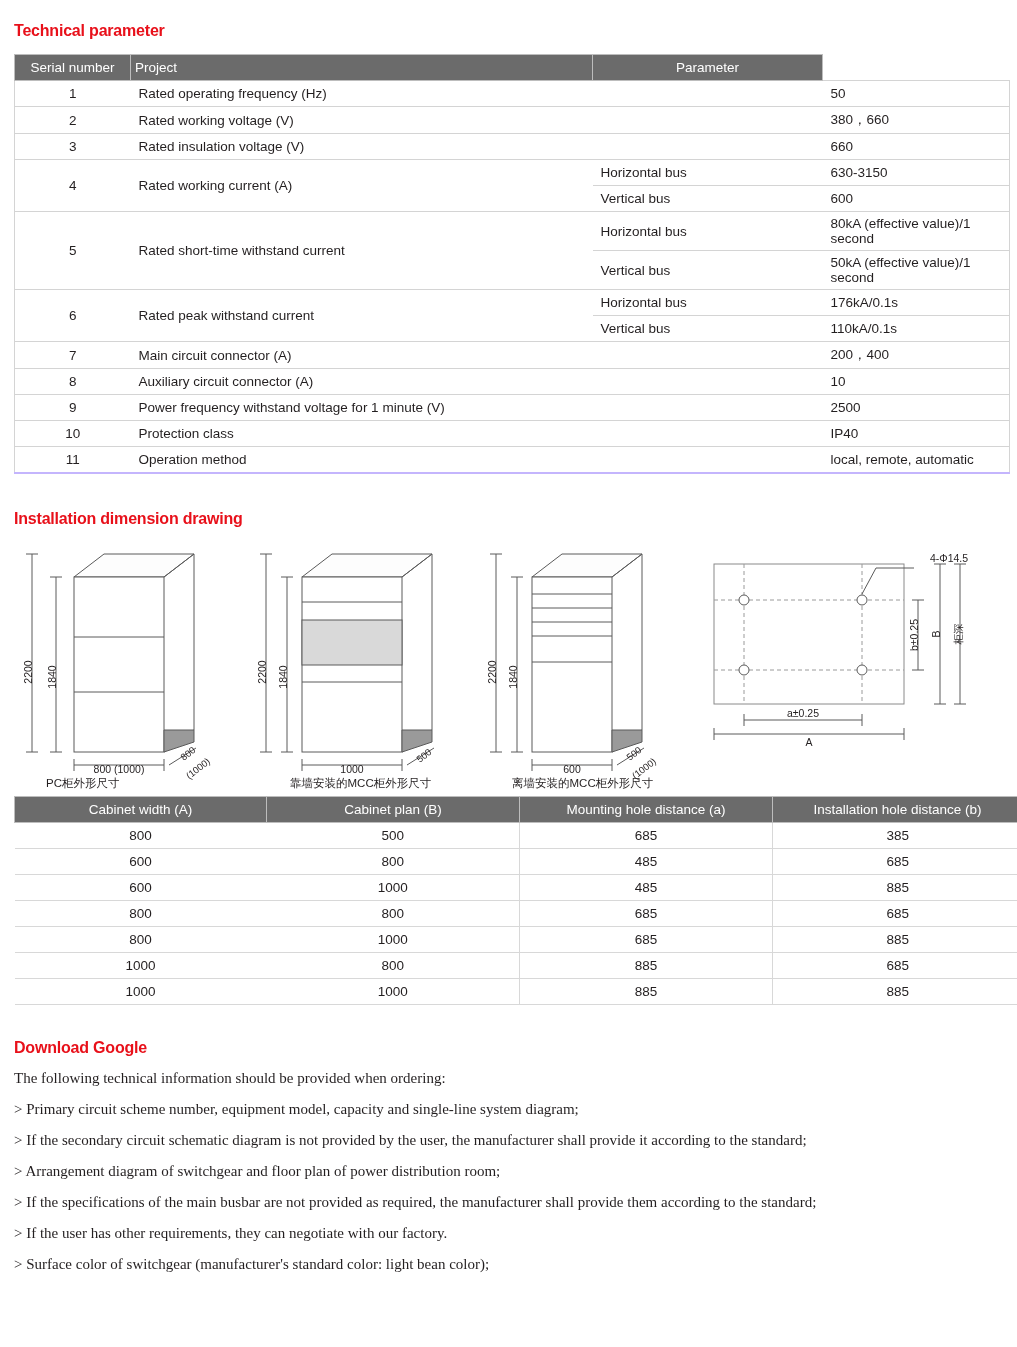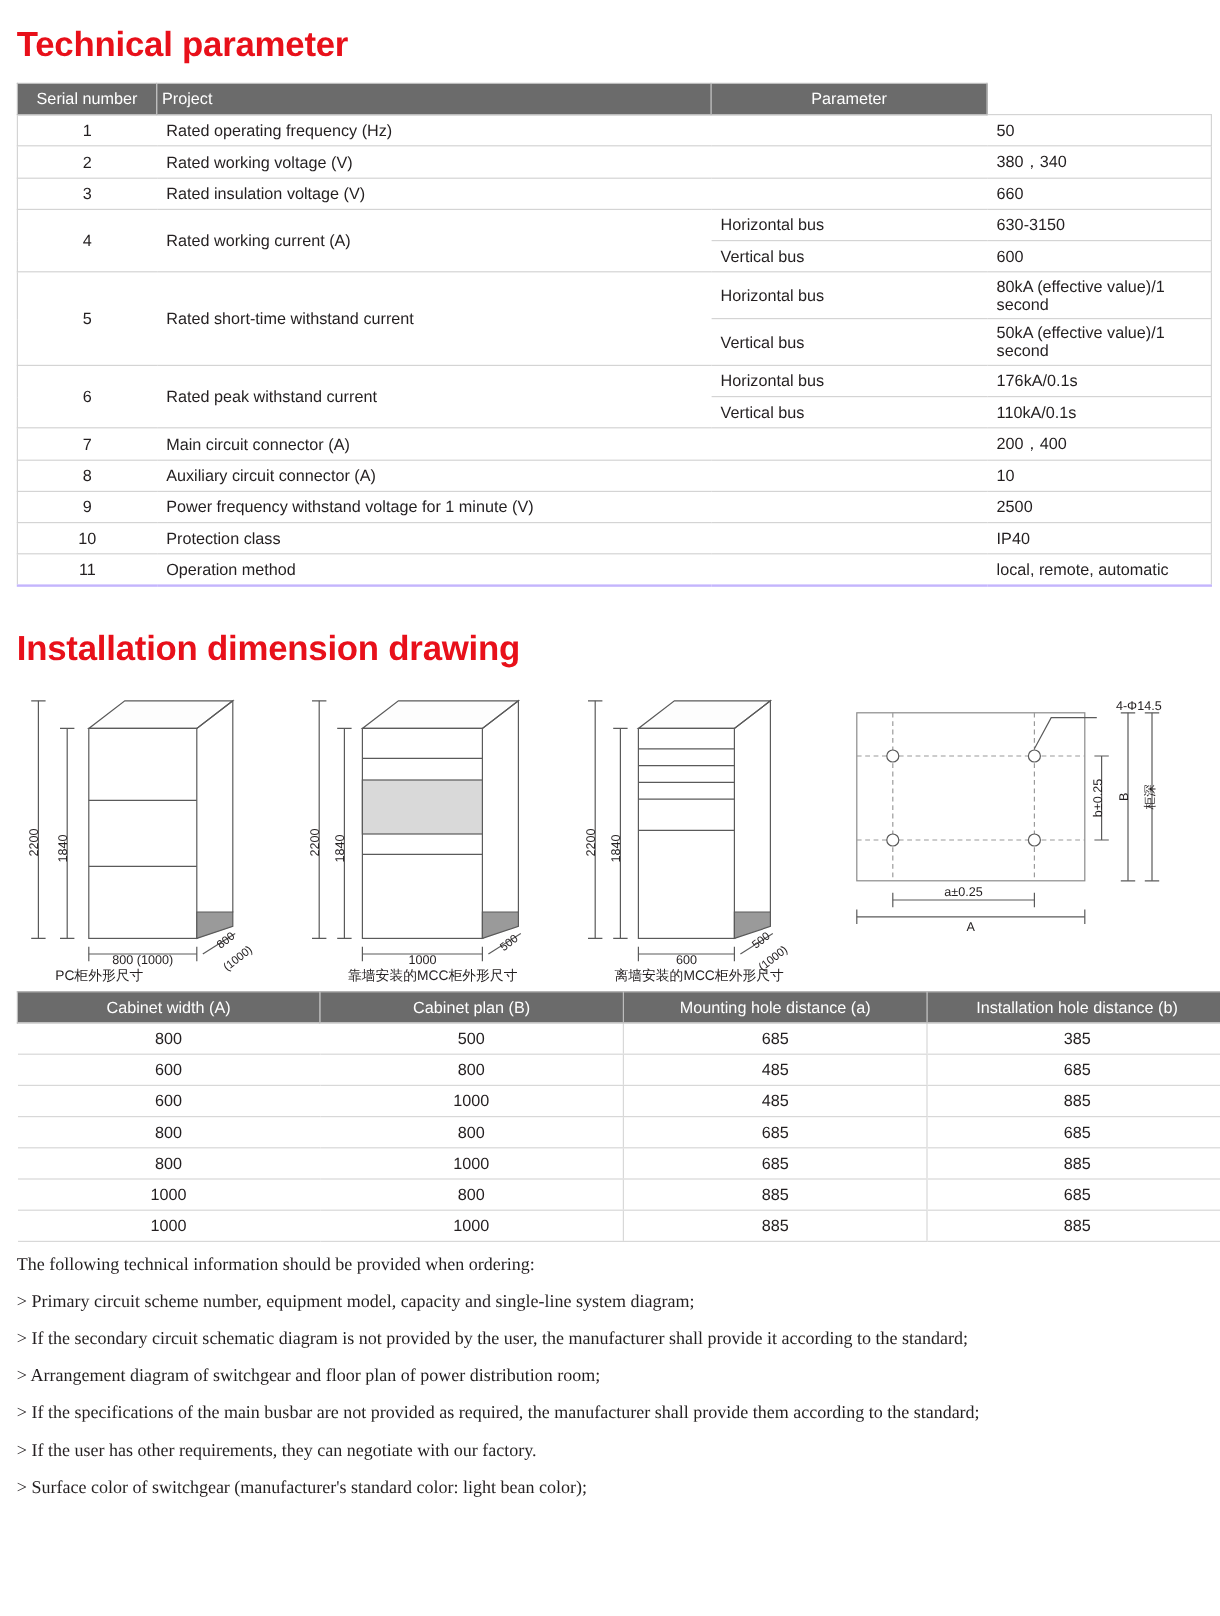--- a/index.html
+++ b/index.html
@@ -11,21 +11,21 @@
     width: 1017px;
     min-height: 1347px;
     font-family: "Liberation Sans", sans-serif;
     color: #231f20;
     position: relative;
   }
   .page { padding: 22px 10px 10px 10px; }
 
   h1.section-title {
     color: #e8101a;
-    font-size: 29px;
+    font-size: 16px;
     font-weight: bold;
     margin: 0 0 14px 4px;
     letter-spacing: -0.2px;
   }
   h1.section-title.second { margin-top: 36px; }
   h1.section-title.third { margin-top: 34px; }
 
   
   table.tp {
     border-collapse: collapse;
@@ -121,21 +121,21 @@
     </thead>
     <tbody>
       <tr>
         <td class="sn">1</td>
         <td class="proj-wide" colspan="2">Rated operating frequency (Hz)</td>
         <td class="param">50</td>
       </tr>
       <tr>
         <td class="sn">2</td>
         <td class="proj-wide" colspan="2">Rated working voltage (V)</td>
-        <td class="param">380，340</td>
+        <td class="param">380，660</td>
       </tr>
       <tr>
         <td class="sn">3</td>
         <td class="proj-wide" colspan="2">Rated insulation voltage (V)</td>
         <td class="param">660</td>
       </tr>
 
       <tr>
         <td class="sn" rowspan="2">4</td>
         <td class="proj" rowspan="2">Rated working current (A)</td>
@@ -391,20 +391,21 @@
       </tr>
       <tr>
         <td>1000</td>
         <td>1000</td>
         <td>885</td>
         <td>885</td>
       </tr>
     </tbody>
   </table>
 
+  <h1 class="section-title third">Download Google</h1>
 
   <div class="notes">
     <p>The following technical information should be provided when ordering:</p>
     <p>&gt; Primary circuit scheme number, equipment model, capacity and single-line system diagram;</p>
     <p>&gt; If the secondary circuit schematic diagram is not provided by the user, the manufacturer shall provide it according to the standard;</p>
     <p>&gt; Arrangement diagram of switchgear and floor plan of power distribution room;</p>
     <p>&gt; If the specifications of the main busbar are not provided as required, the manufacturer shall provide them according to the standard;</p>
     <p>&gt; If the user has other requirements, they can negotiate with our factory.</p>
     <p>&gt; Surface color of switchgear (manufacturer's standard color: light bean color);</p>
   </div>

